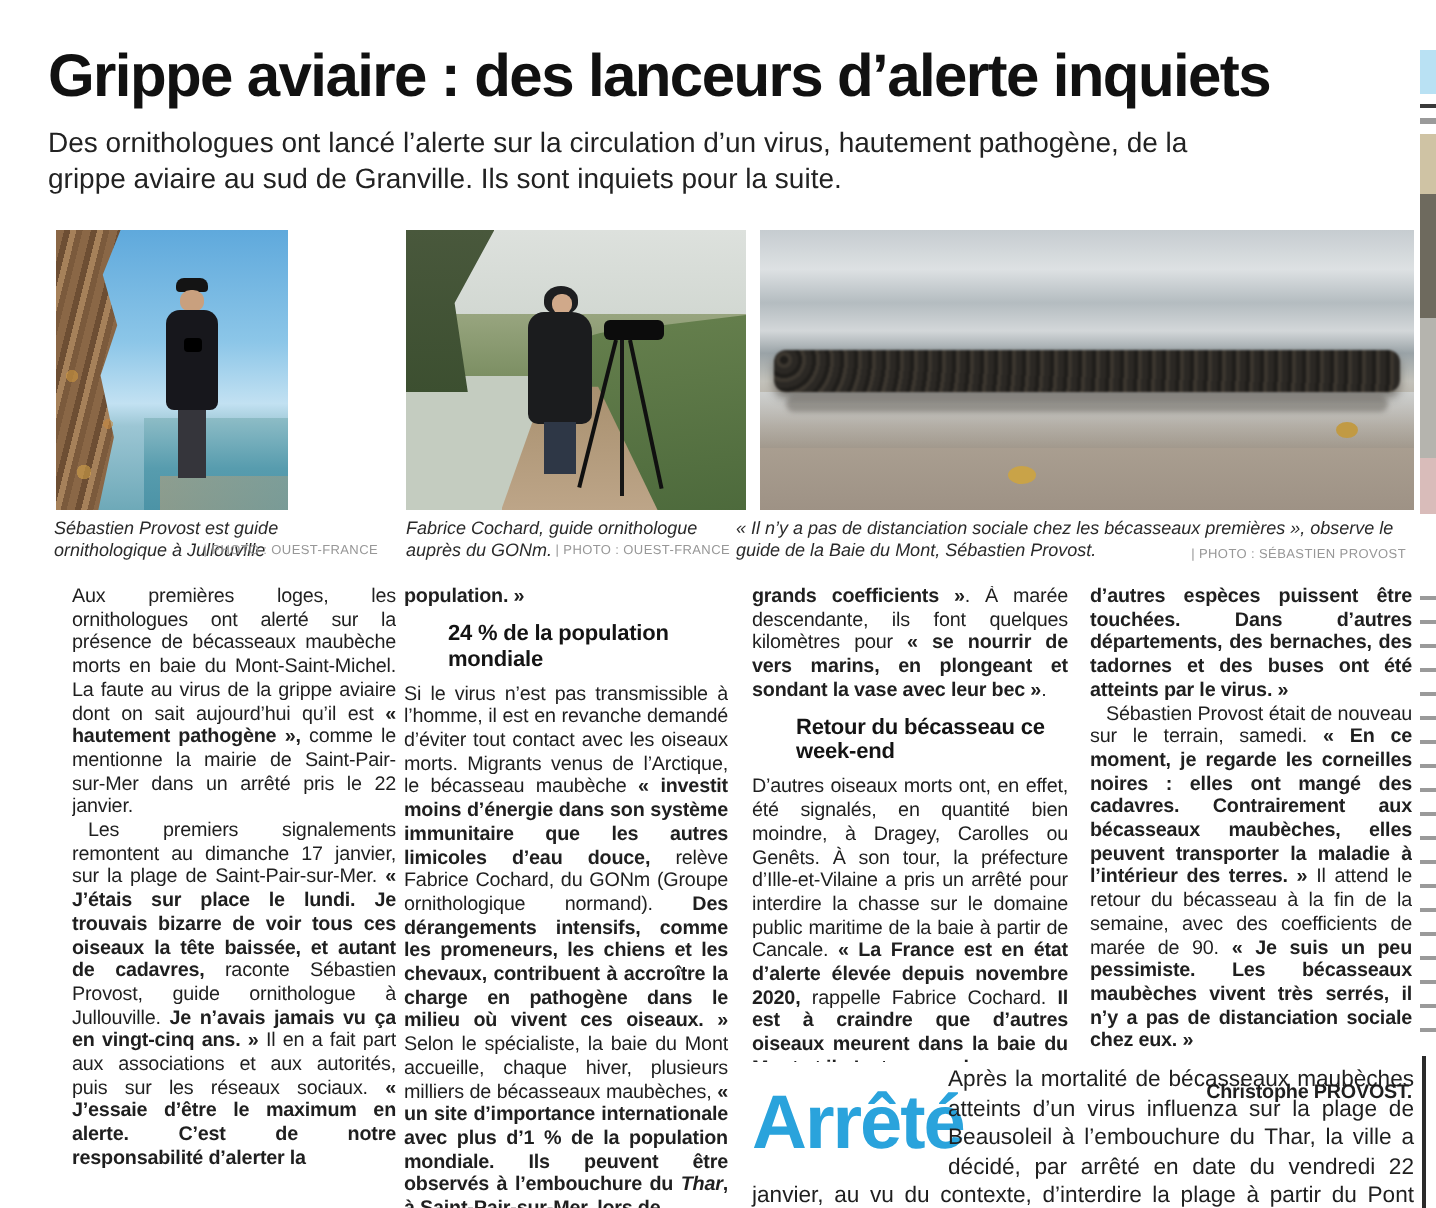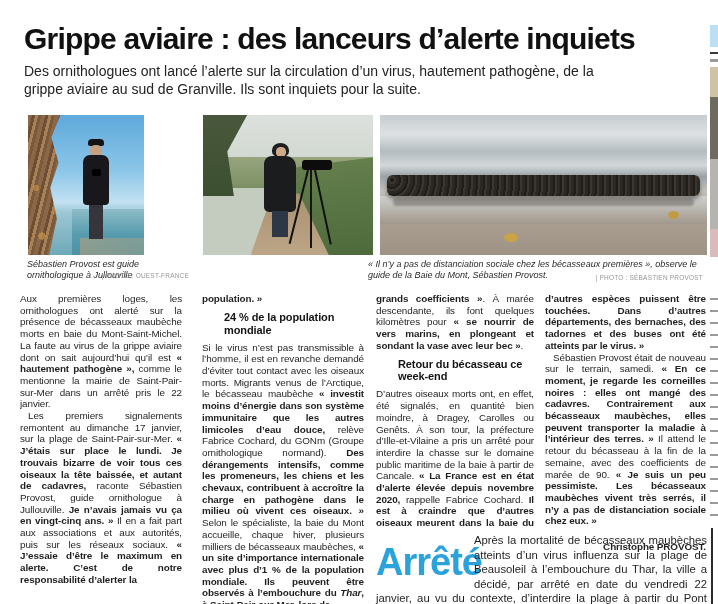--- a/index.html
+++ b/index.html
@@ -82,21 +82,21 @@
   .cap3 .credit { bottom:-1px; }
 
   
   .col {
     position:absolute; top:293px; width:162px; height:311px; overflow:hidden;
     font-size:9.9px; line-height:11.7px; text-align:justify; color:#1f1f1f;
     letter-spacing:-0.1px; hyphens:auto;
   }
   .col p { margin:0; }
   .col p.ind { text-indent:8px; }
-  .c1 { left:20px; }
+  .c1 { left:36px; }
   .c2 { left:202px; }
   .c3 { left:376px; width:158px; height:238px; }
   .c4 { left:545px; width:161px; }
   .subhead {
     font-size:11px; font-weight:bold; line-height:1.18; text-align:left;
     margin:6px 0 5px 0 !important; padding-left:22px; color:#141414;
   }
   .byline { text-align:right; font-weight:bold; margin-top:14px !important; }
 
   
@@ -160,20 +160,24 @@
       <div class="p2-hood"></div>
       <div class="p2-face"></div>
       <div class="p2-coat"></div>
       <div class="p2-legs"></div>
     </div>
     <div class="p2-scope"></div>
     <div class="p2-leg1"></div>
     <div class="p2-leg2"></div>
     <div class="p2-leg3"></div>
   </figure>
+  <div class="caption cap2">
+    <span>Fabrice Cochard, guide ornithologue auprès du GONm.</span>
+    <span class="credit">| PHOTO : OUEST-FRANCE</span>
+  </div>
 
   <figure class="photo photo3" style="margin:0">
     <div class="p3-base" style="position:absolute;inset:0;"></div>
     <div class="p3-wet"></div>
     <div class="p3-birds"></div>
     <div class="p3-reflect"></div>
     <div class="p3-stone1"></div>
     <div class="p3-stone2"></div>
   </figure>
   <div class="caption cap3">

